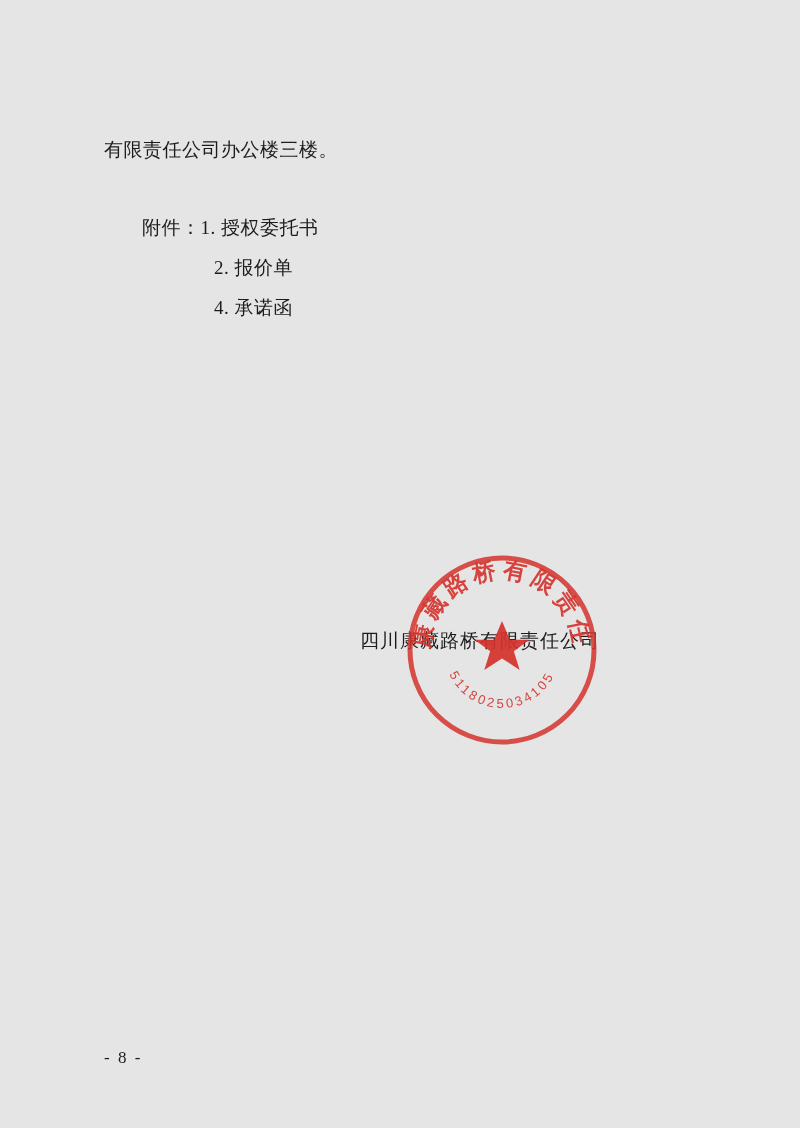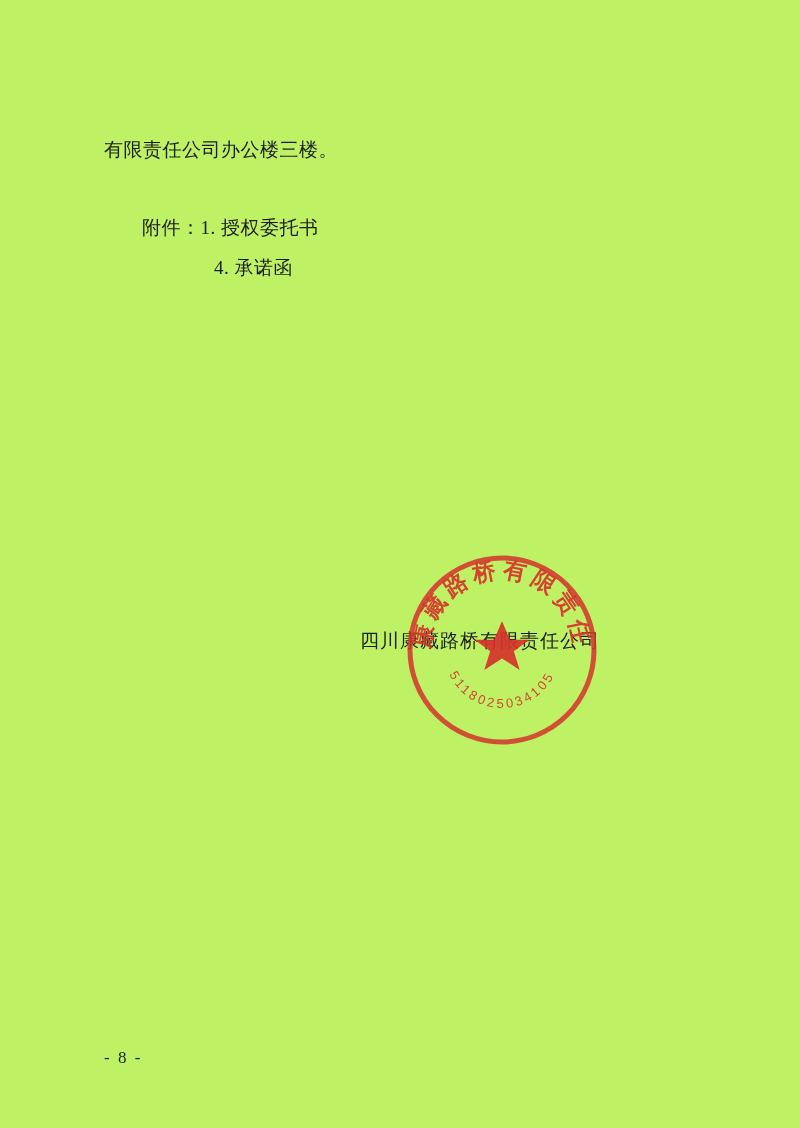--- a/index.html
+++ b/index.html
@@ -8,21 +8,21 @@
     background: #ffffff;
   }
   body {
     font-family: "Liberation Serif", "DejaVu Serif", serif;
     color: #1a1a1a;
   }
   .page {
     position: relative;
     width: 800px;
     height: 1128px;
-    background: #bef264;
+    background: #e5e5e5;
     overflow: hidden;
   }
   .content {
     position: absolute;
     left: 104px;
     top: 130px;
     width: 600px;
   }
   .line {
     font-size: 19px;
@@ -87,20 +87,21 @@
 
     <div class="line">有限责任公司办公楼三楼。</div>
 
 
 
 
     <div class="spacer-sm"></div>
 
     <div class="attach-block">
       <div class="line indent-2"><span>附件：</span><span>1. 授权委托书</span></div>
+      <div class="line indent-3">2. 报价单</div>
       <div class="line indent-3">4. 承诺函</div>
     </div>
 
   </div>
 
   <div class="sign-block">
     <div class="sign-line">四川康藏路桥有限责任公司</div>
   </div>
 
   <div class="seal">

